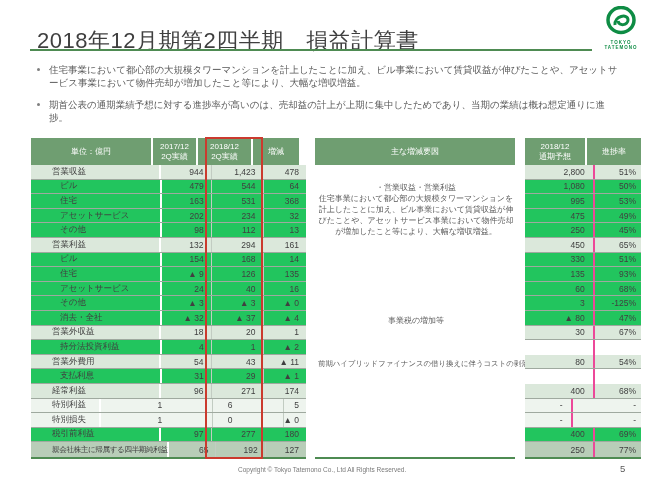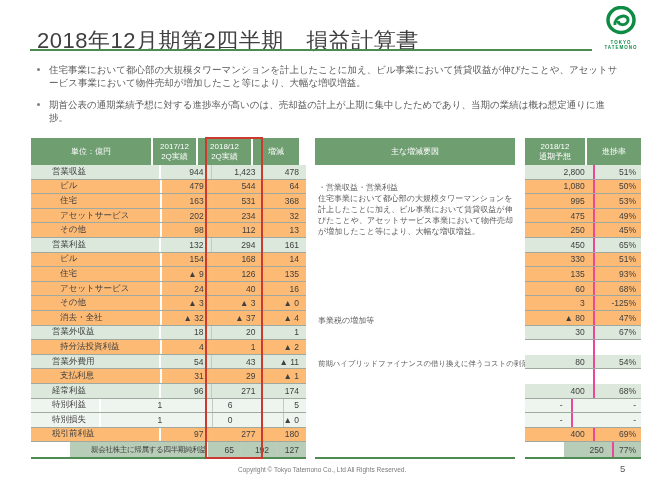--- a/index.html
+++ b/index.html
@@ -16,40 +16,40 @@
   .bullets{position:absolute;left:35px;top:63px;width:585px;margin:0;padding:0;list-style:none;}
   .bullets li{position:relative;padding-left:14px;margin-bottom:9px;font-size:9.5px;line-height:13px;color:#595959;}
   .bullets li::before{content:"";position:absolute;left:2px;top:5px;width:3px;height:3px;background:#7f7f7f;border-radius:50%;}
 
   
   .thead{display:flex;height:27px;}
   .hcell{background:#6f9e71;color:#ffffff;display:flex;flex-direction:column;align-items:center;
          justify-content:center;font-size:8px;line-height:9.5px;box-sizing:border-box;border-right:2px solid #fff;}
   .hcell:last-child{border-right:none;}
   .trow{display:flex;height:14.6px;box-sizing:border-box;border-bottom:1px solid #9fa99f;align-items:center;padding-left:16px;}
-  .trow:last-child{border-bottom:none;margin-left:39px;}
+  .trow:last-child{border-bottom:none;}
   .cell{box-sizing:border-box;height:100%;display:flex;align-items:center;font-size:8.5px;color:#404040;}
   .shade-tint{background:#dbe8db;}
   .shade-faint{background:#eef4ee;gap:43px;}
   .shade-dark{background:#b8cdb8;}
-  .shade-none{background:#fdba74;}
+  .shade-none{background:#22c55e;}
 
   
   .ltable{position:absolute;left:31px;top:138px;width:275px;border-bottom:2px solid #4e8b52;}
   .c-label{width:122px;padding-left:5px;border-right:2px solid #fff;}
   .c-label.ind{padding-left:13px;}
   .c-label.tight{font-size:7.6px;letter-spacing:-0.4px;white-space:nowrap;}
   .c-num{justify-content:flex-end;padding-right:7px;}
   .c17{width:52px;}
   .c18{width:55px;border-left:1px solid #c2ccc2;}
   .cdiff{width:46px;border-left:1px solid #c2ccc2;}
 
   
   .notes{position:absolute;left:315px;top:138px;width:200px;height:319px;box-sizing:content-box;
-         border-bottom:2px solid #4e8b52;}
+         border-bottom:2px solid #4e8b52;text-align:center;}
   .notes .hcell{width:200px;height:27px;border-right:none;}
   .note-block{position:absolute;left:3px;width:196px;font-size:8px;line-height:11px;color:#595959;}
 
   
   .rtable{position:absolute;left:525px;top:138px;width:116px;border-bottom:2px solid #4e8b52;}
   .c-fc{width:62px;justify-content:flex-end;padding-right:8px;border-right:2px solid #ec4899;}
   .c-pg{width:54px;justify-content:flex-end;padding-right:5px;}
   .blankrow{border-bottom:none;background:#fff;}
 
   

